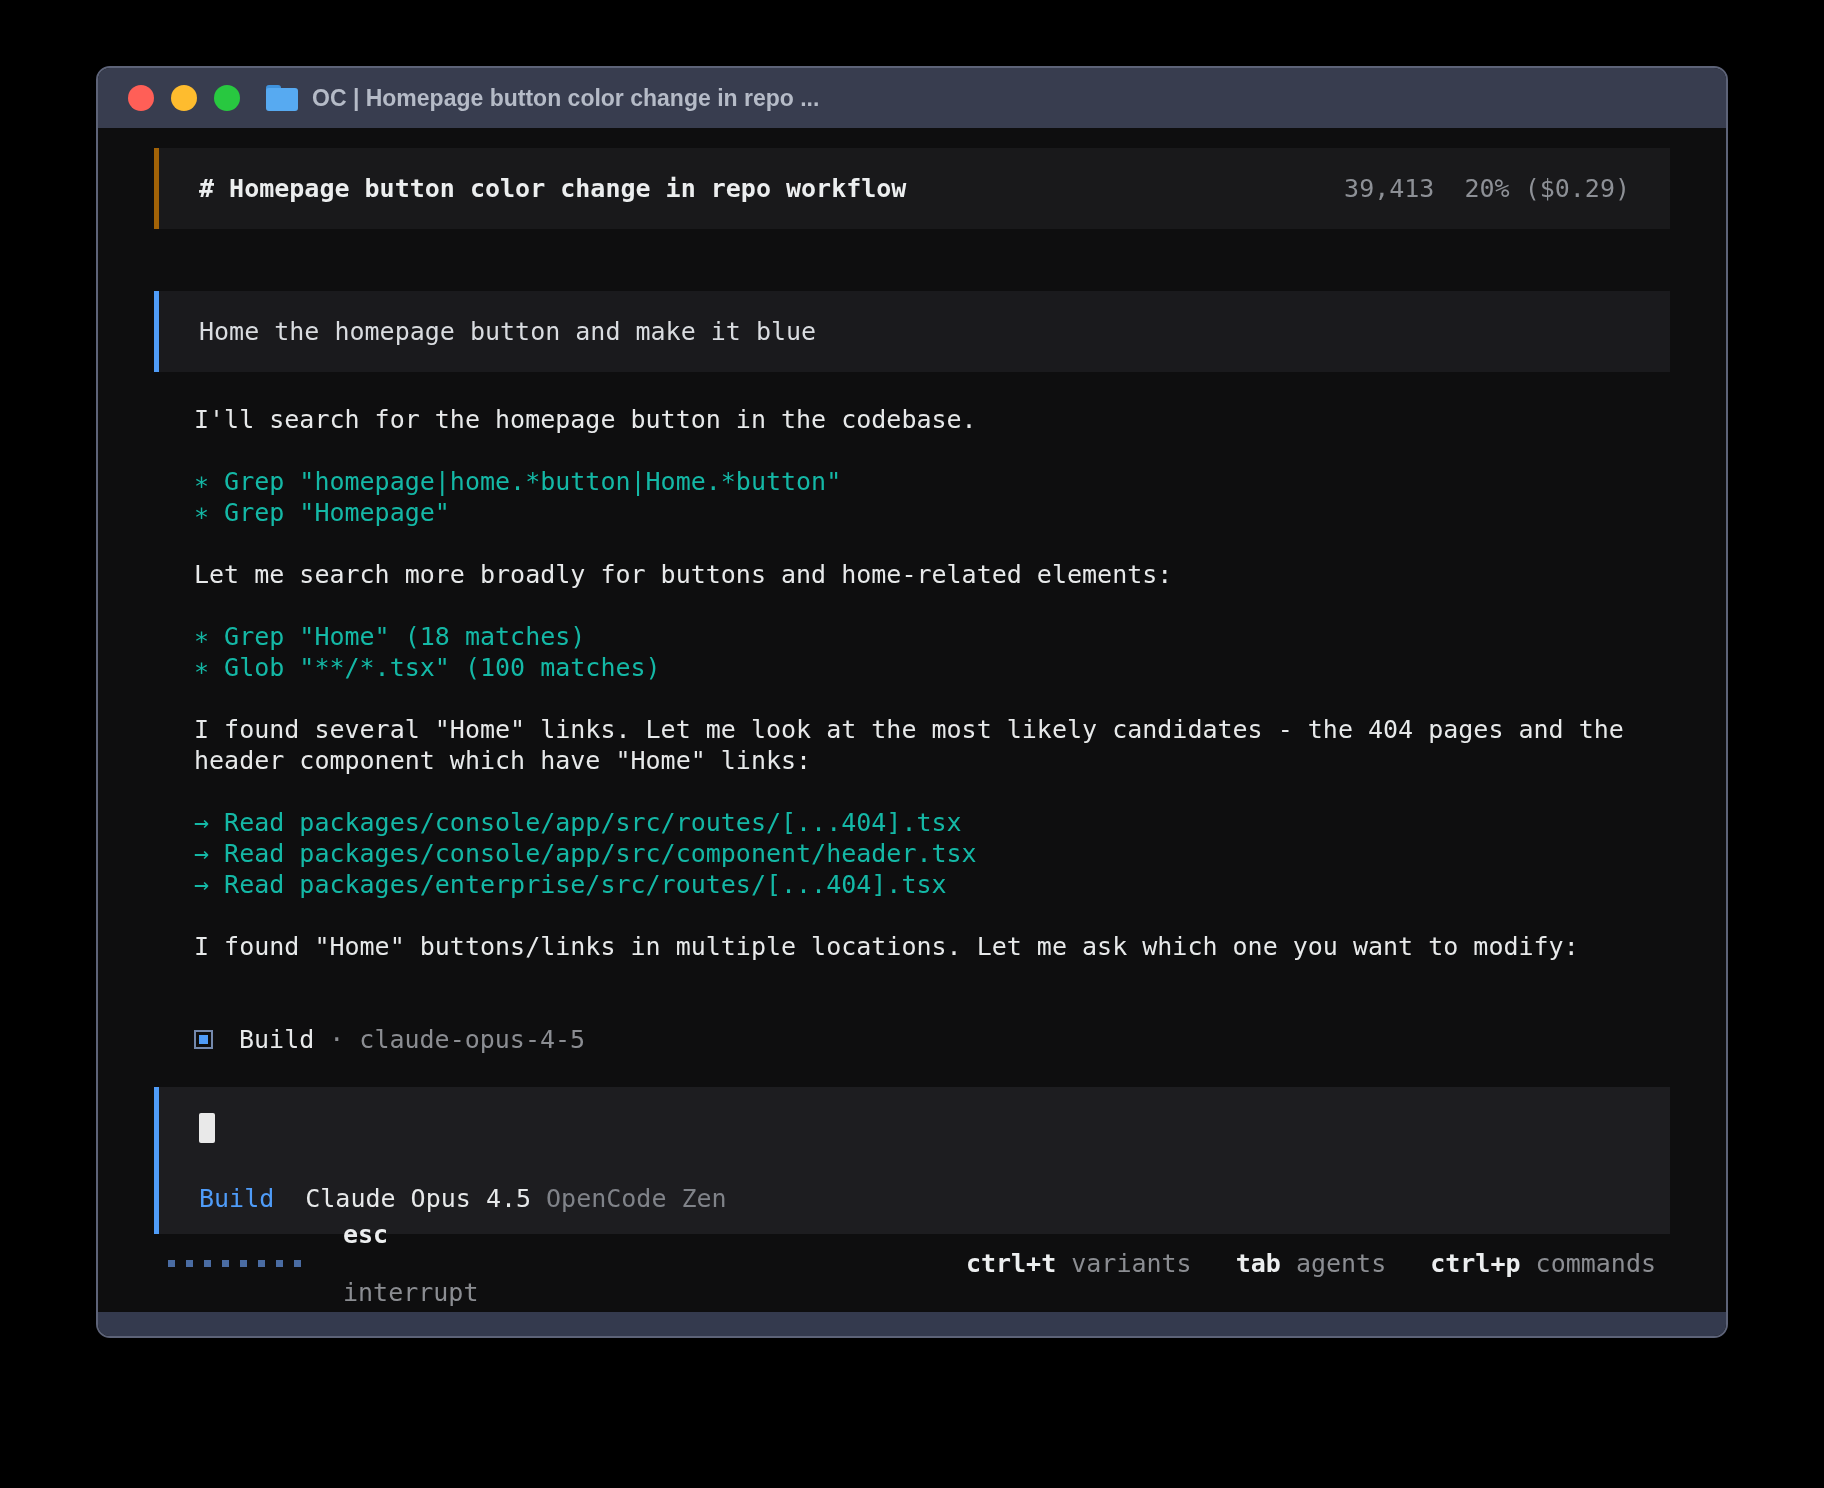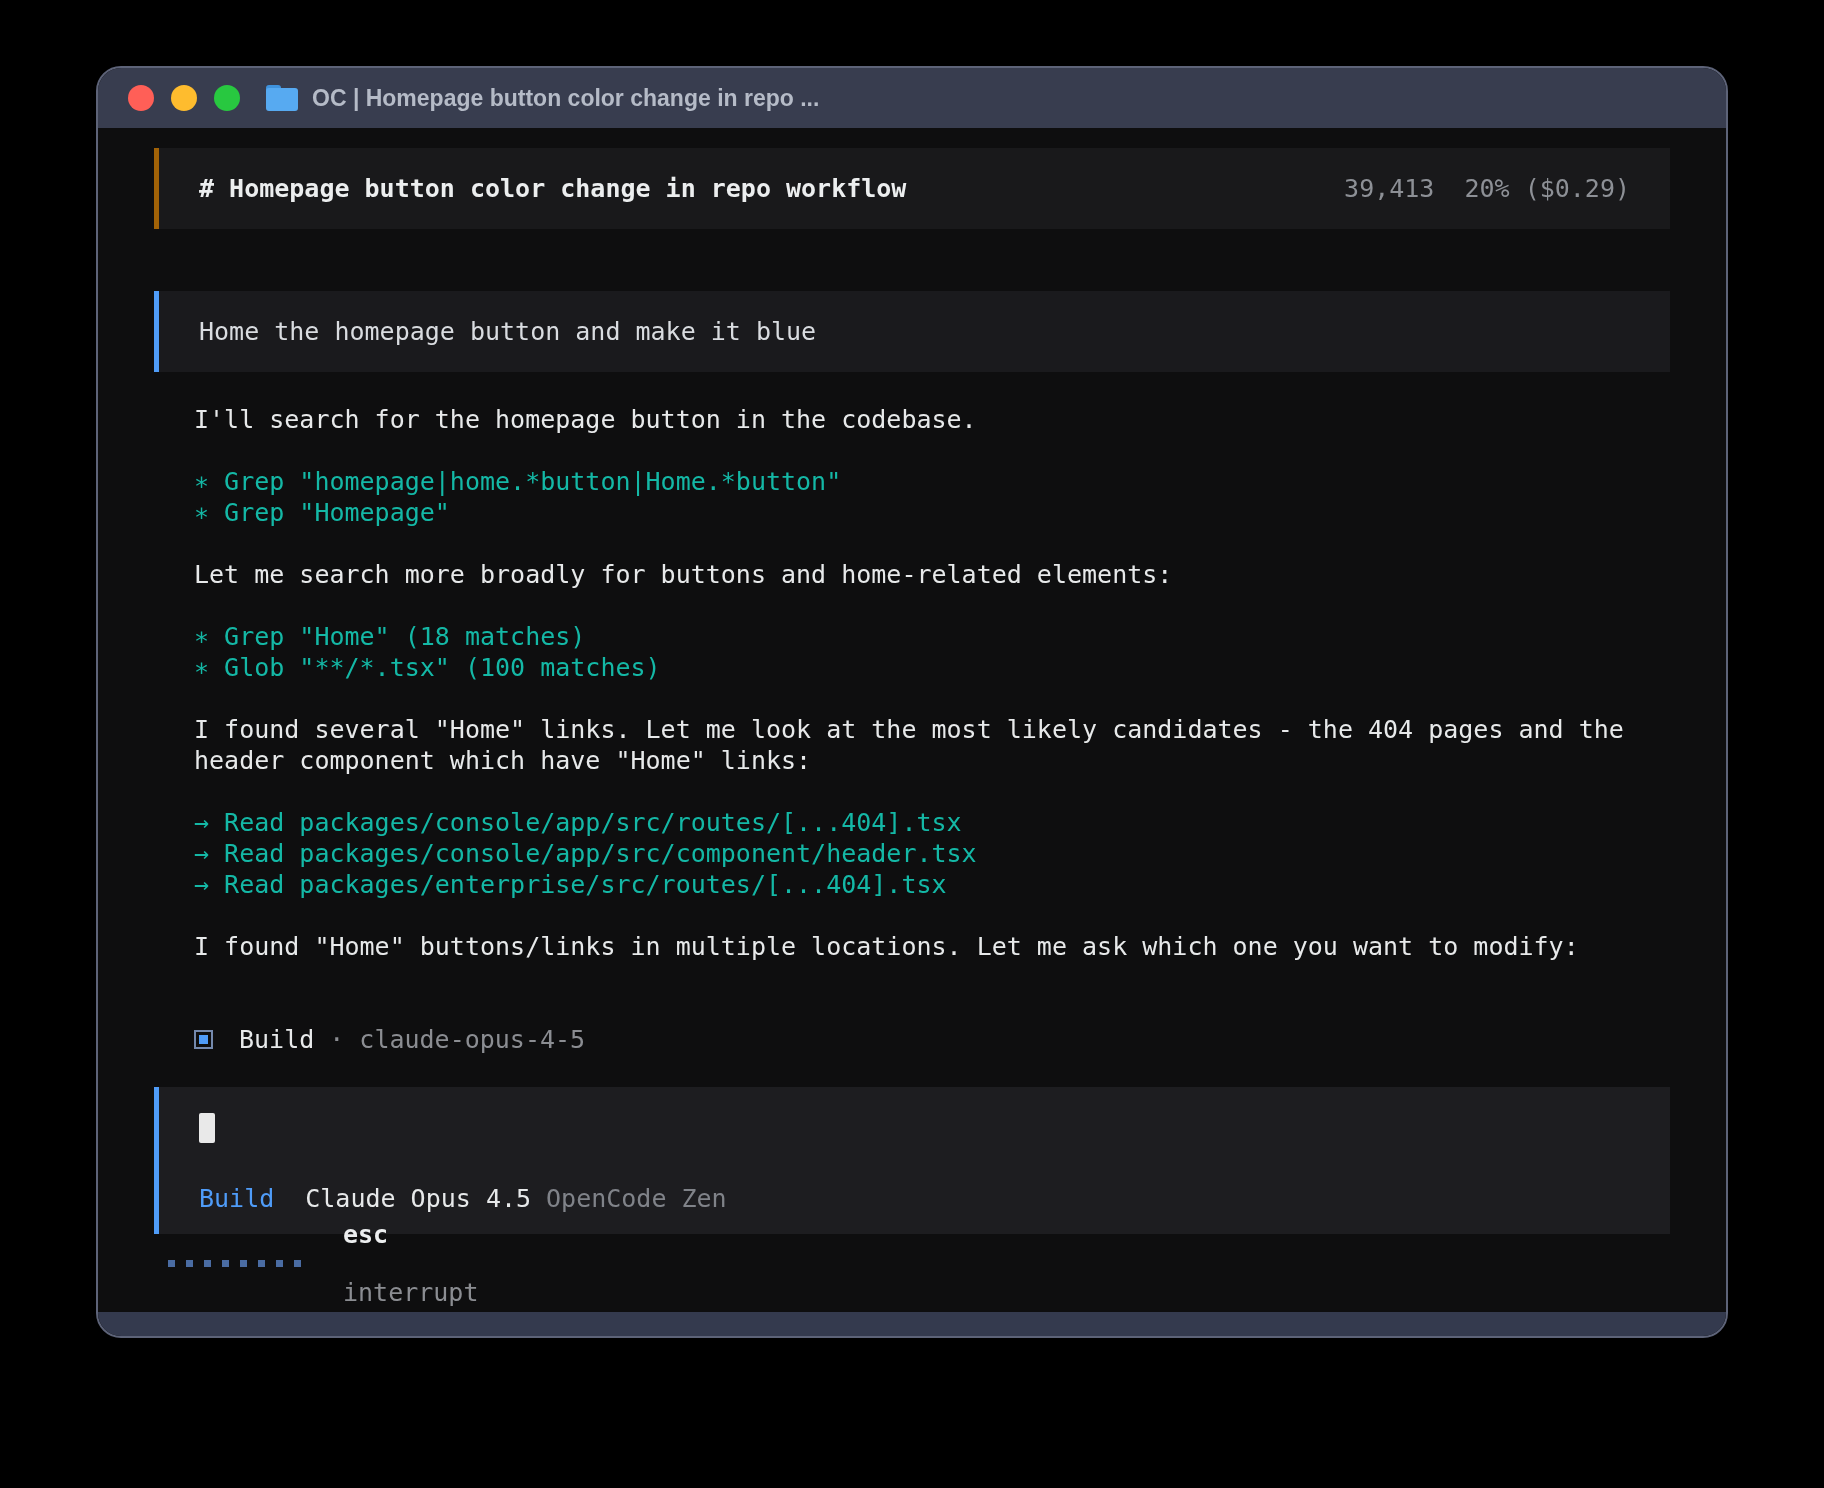--- a/index.html
+++ b/index.html
@@ -1,21 +1,21 @@
 <!DOCTYPE html>
 <html style="--accent: #4f9cf8;"><head>
 <meta charset="utf-8">
 <style>
   * { margin:0; padding:0; box-sizing:border-box; }
   html,body { width:1824px; height:1488px; background:#000; overflow:hidden; }
   body { position:relative; font-family:"DejaVu Sans Mono", monospace; }
 
   .window {
     position:absolute; left:96px; top:66px; width:1632px; height:1272px;
-    background:#0e0e0f; border:2px solid #5d6378; border-radius:25px;
+    background:#0e0e0f; border:2px solid #5d6378; border-radius:14px;
     overflow:hidden; display:flex; flex-direction:column;
   }
 
   
   .titlebar {
     height:60px; flex:none; background:#383d4f;
     display:flex; align-items:center; padding:0 30px;
   }
   .traffic { display:flex; gap:17px; align-items:center; }
   .light { width:26px; height:26px; border-radius:50%; }
@@ -152,19 +152,24 @@
             <span class="dot"></span>
             <span class="dot"></span>
             <span class="dot"></span>
             <span class="dot"></span>
             <span class="dot"></span>
           </div>
         <div class="hint">
           <span class="key">esc</span><span class="action"> </span><span class="action">interrupt</span>
         </div>
       </div>
+      <div class="footer-right">
+          <div class="hint"><span class="key">ctrl+t</span><span class="action"> </span><span class="action">variants</span></div>
+          <div class="hint"><span class="key">tab</span><span class="action"> </span><span class="action">agents</span></div>
+          <div class="hint"><span class="key">ctrl+p</span><span class="action"> </span><span class="action">commands</span></div>
+        </div>
     </div>
 
   </div>
 
   <div class="bottombar"></div>
 
 </div>
 
 </body></html>

